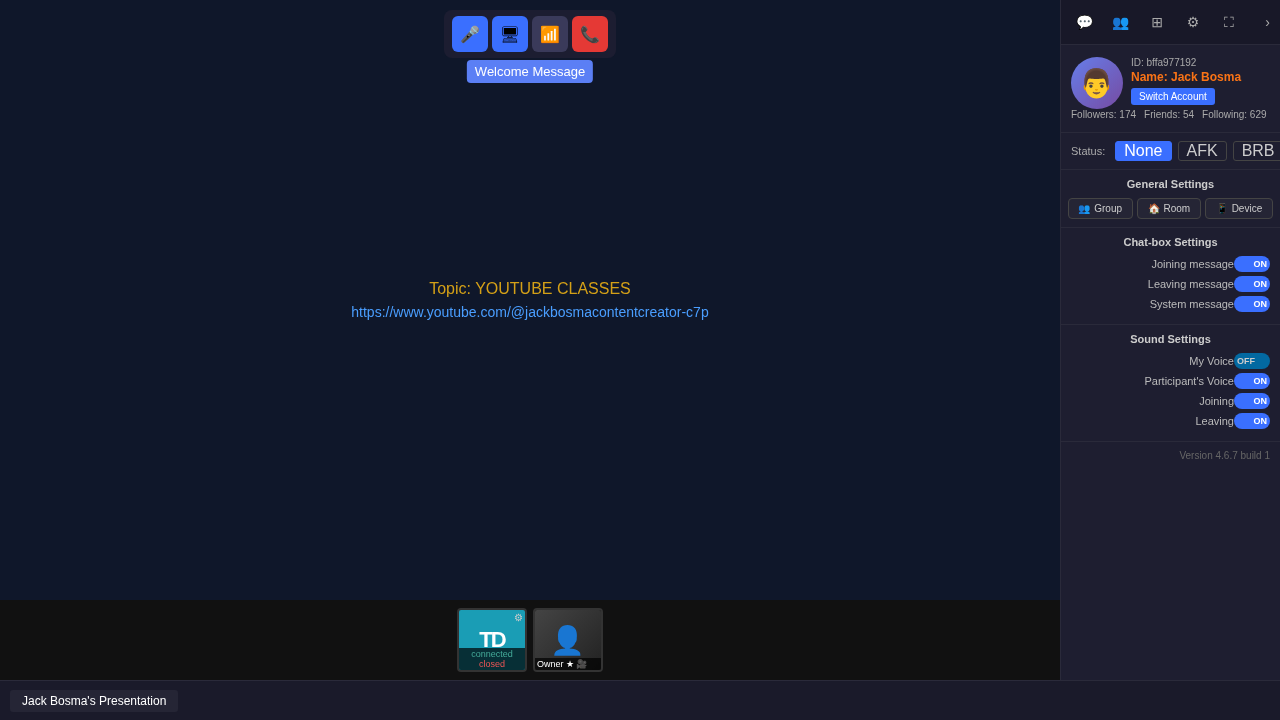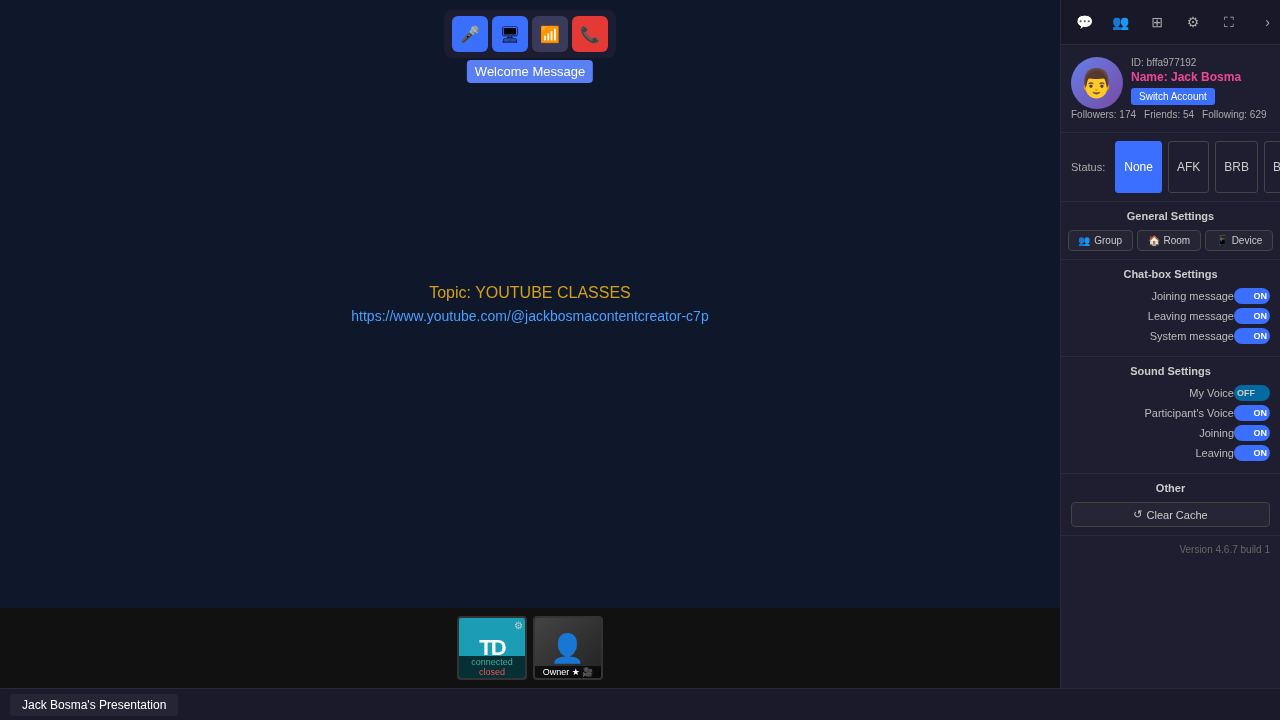--- a/index.html
+++ b/index.html
@@ -187,21 +187,21 @@
       bottom: 0;
       left: 0;
       right: 0;
       background: rgba(0,0,0,0.7);
       font-size: 9px;
       color: #fff;
       text-align: center;
       padding: 1px 2px;
       display: flex;
       align-items: center;
-      justify-content: center;
+      justify-content: flex-start;
       gap: 2px;
     }
 
     
     .sidebar {
       width: 220px;
       background: #1e1e30;
       border-left: 1px solid #2a2a3a;
       display: flex;
       flex-direction: column;
@@ -275,21 +275,21 @@
     }
 
     .profile-id {
       font-size: 10px;
       color: #aaa;
       margin-bottom: 2px;
     }
 
     .profile-name {
       font-size: 12px;
-      color: #ec4899;
+      color: #f97316;
       font-weight: 600;
       margin-bottom: 4px;
     }
 
     .switch-account-btn {
       background: #3a6fff;
       color: #fff;
       border: none;
       border-radius: 3px;
       padding: 3px 8px;
@@ -313,26 +313,26 @@
       gap: 6px;
     }
 
     .status-label {
       font-size: 11px;
       color: #aaa;
       margin-right: 4px;
     }
 
     .status-btn {
-      padding: 18px 8px;
+      padding: 0 8px;
       border-radius: 3px;
       border: 1px solid #444;
       background: transparent;
       color: #ccc;
-      font-size: 12px;
+      font-size: 16px;
       cursor: pointer;
     }
 
     .status-btn.active {
       background: #3a6fff;
       border-color: #3a6fff;
       color: #fff;
     }
 
     
@@ -424,21 +424,21 @@
       text-align: right;
     }
 
     .version-text {
       font-size: 10px;
       color: #666;
     }
 
     
     .presentation-bar {
-      height: 32px;
+      height: 40px;
       background: #1a1a2a;
       display: flex;
       align-items: center;
       padding: 0 10px;
       border-top: 1px solid #2a2a3a;
     }
 
     .presentation-label {
       font-size: 12px;
       color: #fff;
@@ -589,27 +589,20 @@
         <div class="settings-row">
           <span class="settings-row-label">Joining</span>
           <button class="toggle on">ON</button>
         </div>
         <div class="settings-row">
           <span class="settings-row-label">Leaving</span>
           <button class="toggle on">ON</button>
         </div>
       </div>
 
-      <div class="other-section">
-        <div class="section-title">Other</div>
-        <button class="clear-cache-btn">
-          <span>↺</span>
-          <span>Clear Cache</span>
-        </button>
-      </div>
 
       <div class="version-section">
         <div class="version-text">Version 4.6.7 build 1</div>
       </div>
 
     </div>
   </div>
 
   <div class="presentation-bar">
     <div class="presentation-label">Jack Bosma's Presentation</div>

